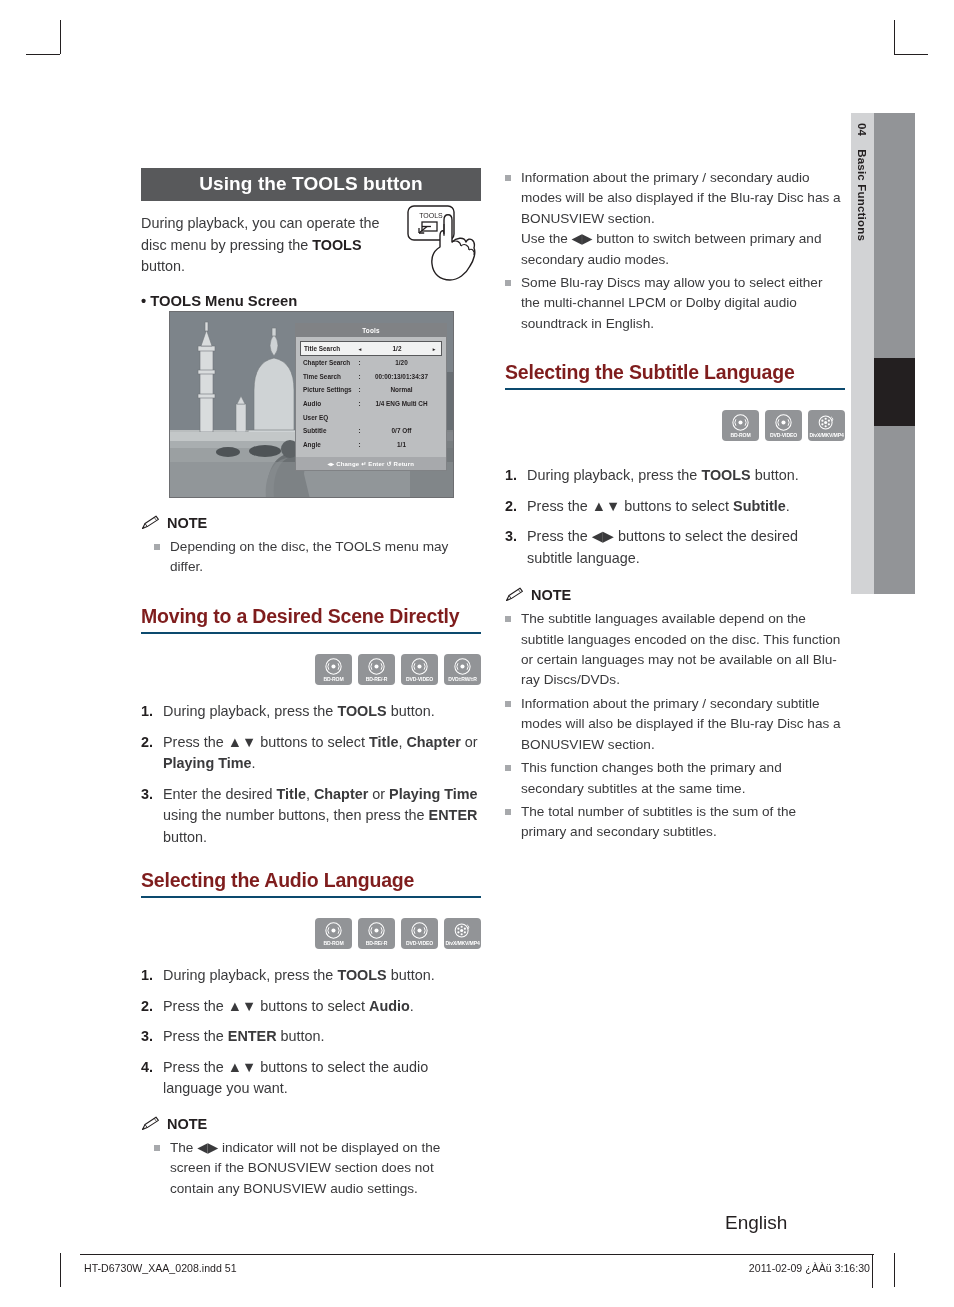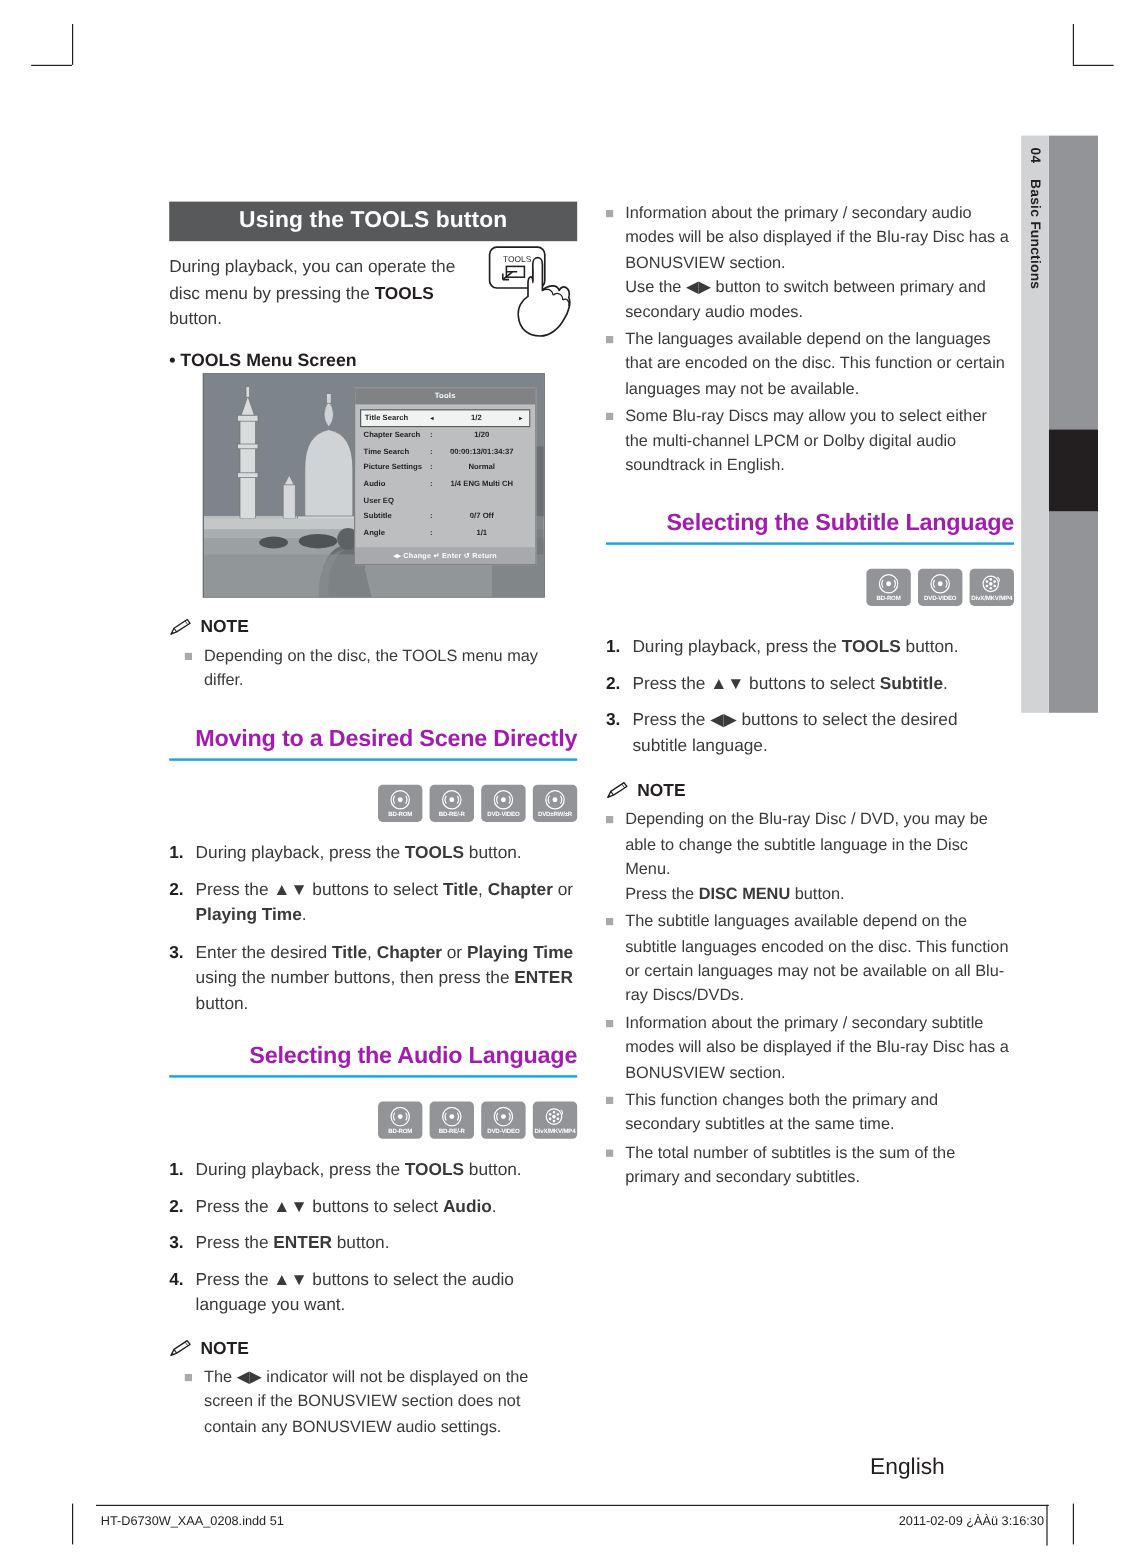--- a/index.html
+++ b/index.html
@@ -41,22 +41,22 @@
     text-align:center;padding:5px 0 6px;letter-spacing:.1px;
   }
 
   
   .para{font-size:14.4px;line-height:21.5px;color:#3a3a3c;}
   .para b, .b{font-weight:bold;color:#231f20;}
   .bullet-dot{font-size:14.8px;line-height:22px;font-weight:bold;color:#231f20;margin-top:12px;}
 
   
   .h2{
-    font-size:19.5px;font-weight:bold;color:#a21caf;letter-spacing:-0.2px;
-    padding-bottom:4px;border-bottom:2px solid #0ea5e9;line-height:24px;text-align:right;
+    font-size:19.5px;font-weight:bold;color:#7f1d1d;letter-spacing:-0.2px;
+    padding-bottom:4px;border-bottom:2px solid #0c4a6e;line-height:24px;
   }
 
   
   .disc-row{display:flex;justify-content:flex-end;gap:6px;margin-top:20px;}
   .disc{
     width:37px;height:31px;background:#929497;border-radius:4px;
     display:flex;flex-direction:column;align-items:center;justify-content:center;
     color:#ffffff;
   }
   .disc .glyph{line-height:0;margin-top:1px;}
@@ -426,24 +426,20 @@
   <div class="col col-right">
 
     <div class="note-list" style="margin-top:0;">
       <div class="note-item">
         <div class="note-sq" style="margin-left:0;"></div>
         <div class="note-txt" style="white-space:pre-line;">Information about the primary / secondary audio modes will be also displayed if the Blu-ray Disc has a BONUSVIEW section.
 Use the ◀▶ button to switch between primary and secondary audio modes.</div>
       </div>
       <div class="note-item">
         <div class="note-sq" style="margin-left:0;"></div>
-        <div class="note-txt">The languages available depend on the languages that are encoded on the disc. This function or certain languages may not be available.</div>
-      </div>
-      <div class="note-item">
-        <div class="note-sq" style="margin-left:0;"></div>
         <div class="note-txt">Some Blu-ray Discs may allow you to select either the multi-channel LPCM or Dolby digital audio soundtrack in English.</div>
       </div>
     </div>
 
     <div class="h2" style="margin-top:26px;">Selecting the Subtitle Language</div>
 
     <div class="disc-row">
       <div class="disc">
         <span class="glyph">
           <svg width="17" height="17" viewBox="0 0 20 20">
@@ -502,24 +498,20 @@
         <path d="M1.5 13.5 L4 8.5 L15 1.2 L17.4 4.4 L6.2 11.6 Z" fill="#ffffff" stroke="#231f20" stroke-width="1.1" stroke-linejoin="round"></path>
         <path d="M4 8.5 L6.2 11.6" stroke="#231f20" stroke-width="0.9"></path>
         <path d="M1.5 13.5 L3.3 11.9" stroke="#231f20" stroke-width="0.9"></path>
         <path d="M13.2 2.4 L15.6 5.6" stroke="#231f20" stroke-width="0.7"></path>
       </svg>
       <span class="note-label">NOTE</span>
     </div>
     <div class="note-list">
       <div class="note-item">
         <div class="note-sq" style="margin-left:0;"></div>
-        <div class="note-txt">Depending on the Blu-ray Disc / DVD, you may be able to change the subtitle language in the Disc Menu.<br>Press the <b>DISC MENU</b> button.</div>
-      </div>
-      <div class="note-item">
-        <div class="note-sq" style="margin-left:0;"></div>
         <div class="note-txt">The subtitle languages available depend on the subtitle languages encoded on the disc. This function or certain languages may not be available on all Blu-ray Discs/DVDs.</div>
       </div>
       <div class="note-item">
         <div class="note-sq" style="margin-left:0;"></div>
         <div class="note-txt">Information about the primary / secondary subtitle modes will also be displayed if the Blu-ray Disc has a BONUSVIEW section.</div>
       </div>
       <div class="note-item">
         <div class="note-sq" style="margin-left:0;"></div>
         <div class="note-txt">This function changes both the primary and secondary subtitles at the same time.</div>
       </div>

